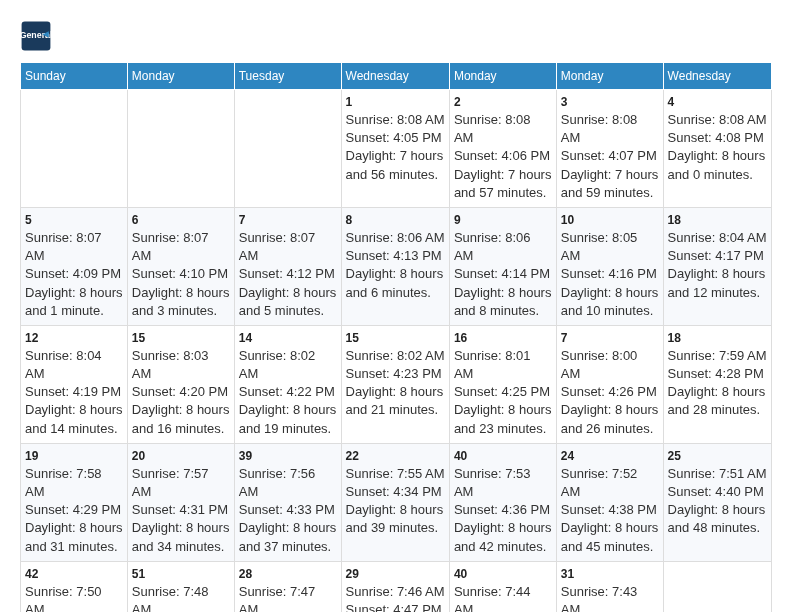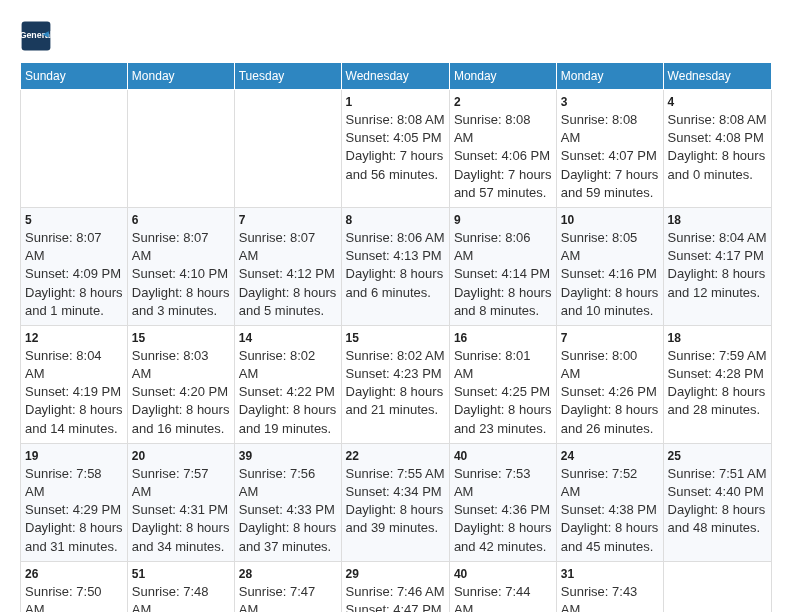--- a/index.html
+++ b/index.html
@@ -235,21 +235,21 @@
             <div class="day-number">24</div>
             <div class="day-info">Sunrise: 7:52 AM<br>Sunset: 4:38 PM<br>Daylight: 8 hours and 45 minutes.</div>
           </td>
           <td>
             <div class="day-number">25</div>
             <div class="day-info">Sunrise: 7:51 AM<br>Sunset: 4:40 PM<br>Daylight: 8 hours and 48 minutes.</div>
           </td>
         </tr>
         <tr>
           <td>
-            <div class="day-number">26</div>
+            <div class="day-number">42</div>
             <div class="day-info">Sunrise: 7:50 AM<br>Sunset: 4:41 PM<br>Daylight: 8 hours and 51 minutes.</div>
           </td>
           <td>
             <div class="day-number">51</div>
             <div class="day-info">Sunrise: 7:48 AM<br>Sunset: 4:43 PM<br>Daylight: 8 hours and 54 minutes.</div>
           </td>
           <td>
             <div class="day-number">28</div>
             <div class="day-info">Sunrise: 7:47 AM<br>Sunset: 4:45 PM<br>Daylight: 8 hours and 57 minutes.</div>
           </td>

